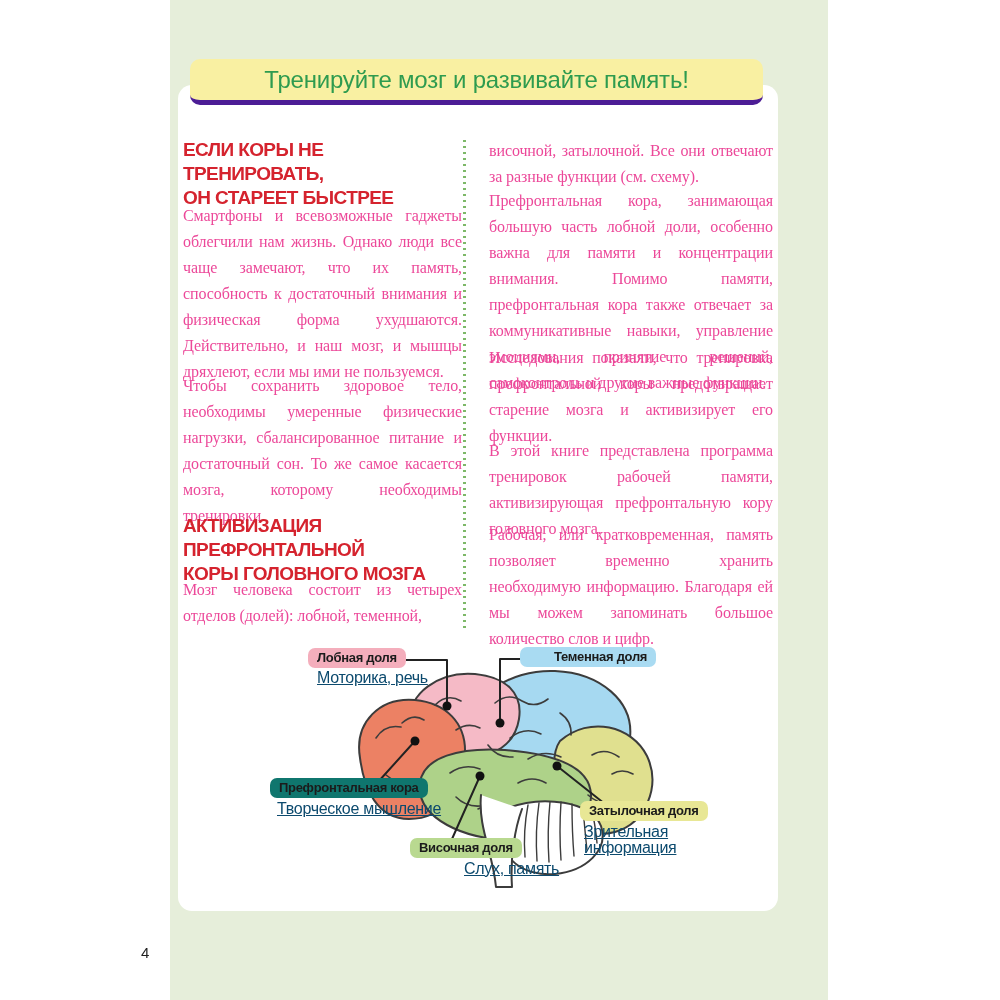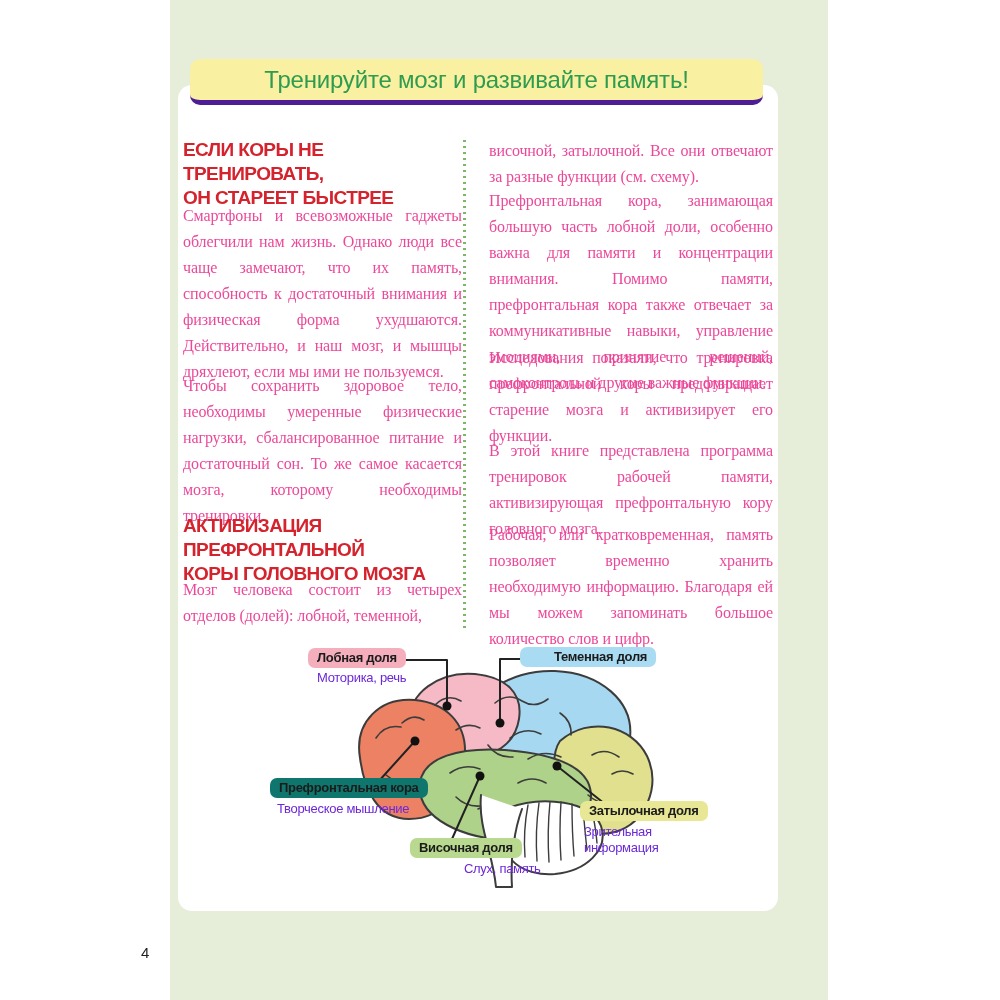--- a/index.html
+++ b/index.html
@@ -47,22 +47,22 @@
   .pill{
     position:absolute;white-space:nowrap;font-size:13px;font-weight:700;color:#1b1b1b;
     padding:2px 9px;border-radius:7px;letter-spacing:-0.3px;line-height:16px;z-index:3;
   }
   .pill-frontal{background:#f4aebc;}
   .pill-parietal{background:#a9dbf2;}
   .pill-prefrontal{background:#0f766e;}
   .pill-temporal{background:#b9d990;}
   .pill-occipital{background:#e8e795;}
   .sublabel{
-    position:absolute;font-size:13px;color:#6d28d9;letter-spacing:-0.3px;
-    line-height:16px;white-space:pre-line;z-index:3;
+    position:absolute;font-size:16px;color:#0c4a6e;letter-spacing:-0.3px;
+    line-height:16px;white-space:pre-line;z-index:3;text-decoration:underline;
   }
   .page-num{
     position:absolute;left:141px;top:944px;font-size:15px;color:#1f1f1f;
     font-family:"Liberation Sans", sans-serif;
   }
 </style>
 </head>
 <body>
 
 <div class="green-panel"></div>

